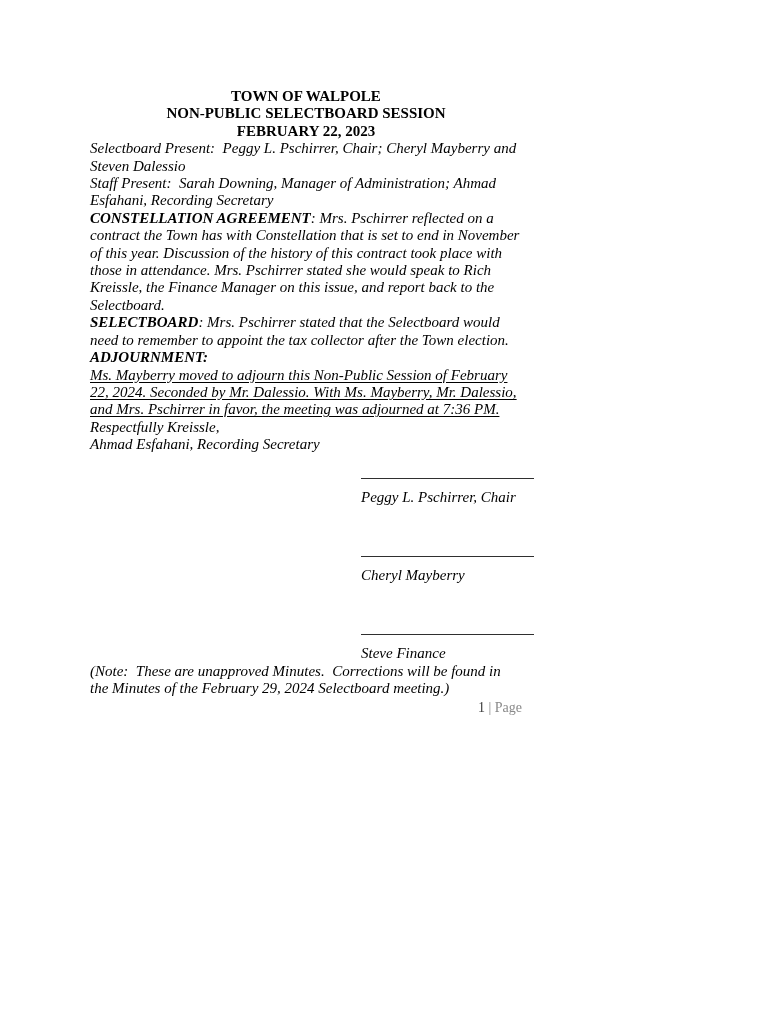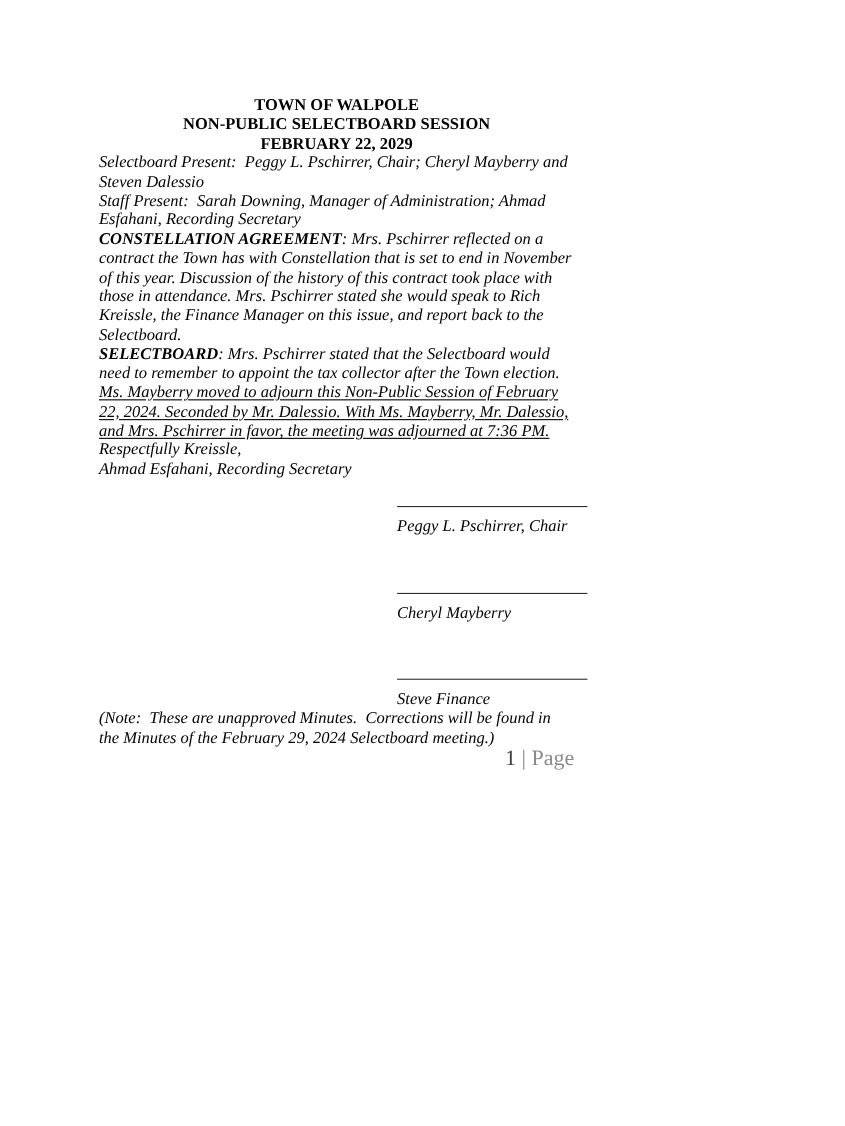--- a/index.html
+++ b/index.html
@@ -30,46 +30,47 @@
     width: 173px;
     height: 0;
     border-bottom: 1px solid #2f2f2f;
     margin-top: 24px;
   }
   .sig-line.sp50 { margin-top: 50px; }
   .sig-name { margin-top: 10px !important; }
   .footer {
     margin-top: 1px;
     text-align: right;
-    font-size: 20px;
+    font-size: 14px;
     white-space: pre-wrap;
   }
   .pg-num { color: #3b3b3b; }
   .pg-label { color: #8a8a8a; }
 </style>
 </head>
 <body>
 
 <div class="page">
 
   <header class="title">
     <div>TOWN OF WALPOLE</div>
     <div>NON-PUBLIC SELECTBOARD SESSION</div>
-    <div>FEBRUARY 22, 2029</div>
+    <div>FEBRUARY 22, 2023</div>
   </header>
 
   <p class="para pre mt26">Selectboard Present:  Peggy L. Pschirrer, Chair; Cheryl Mayberry and Steven Dalessio</p>
 
   <p class="para pre mt26">Staff Present:  Sarah Downing, Manager of Administration; Ahmad Esfahani, Recording Secretary</p>
 
 
   <p class="para pre mt24"><span class="b">CONSTELLATION AGREEMENT</span><span>: Mrs. Pschirrer reflected on a contract the Town has with Constellation that is set to end in November of this year. Discussion of the history of this contract took place with those in attendance. Mrs. Pschirrer stated she would speak to Rich Kreissle, the Finance Manager on this issue, and report back to the Selectboard.</span></p>
 
   <p class="para pre mt21"><span class="b">SELECTBOARD</span><span>: Mrs. Pschirrer stated that the Selectboard would need to remember to appoint the tax collector after the Town election.</span></p>
 
+  <p class="para b mt21">ADJOURNMENT:</p>
   <p class="para u">Ms. Mayberry moved to adjourn this Non-Public Session of February 22, 2024. Seconded by Mr. Dalessio. With Ms. Mayberry, Mr. Dalessio, and Mrs. Pschirrer in favor, the meeting was adjourned at 7:36 PM.</p>
 
   <p class="para mt26">Respectfully Kreissle,</p>
   <p class="para">Ahmad Esfahani, Recording Secretary</p>
 
   <div class="sig-block">
     <div class="sig-line"></div>
     <p class="para sig-name">Peggy L. Pschirrer, Chair</p>
 
     <div class="sig-line sp50"></div>

